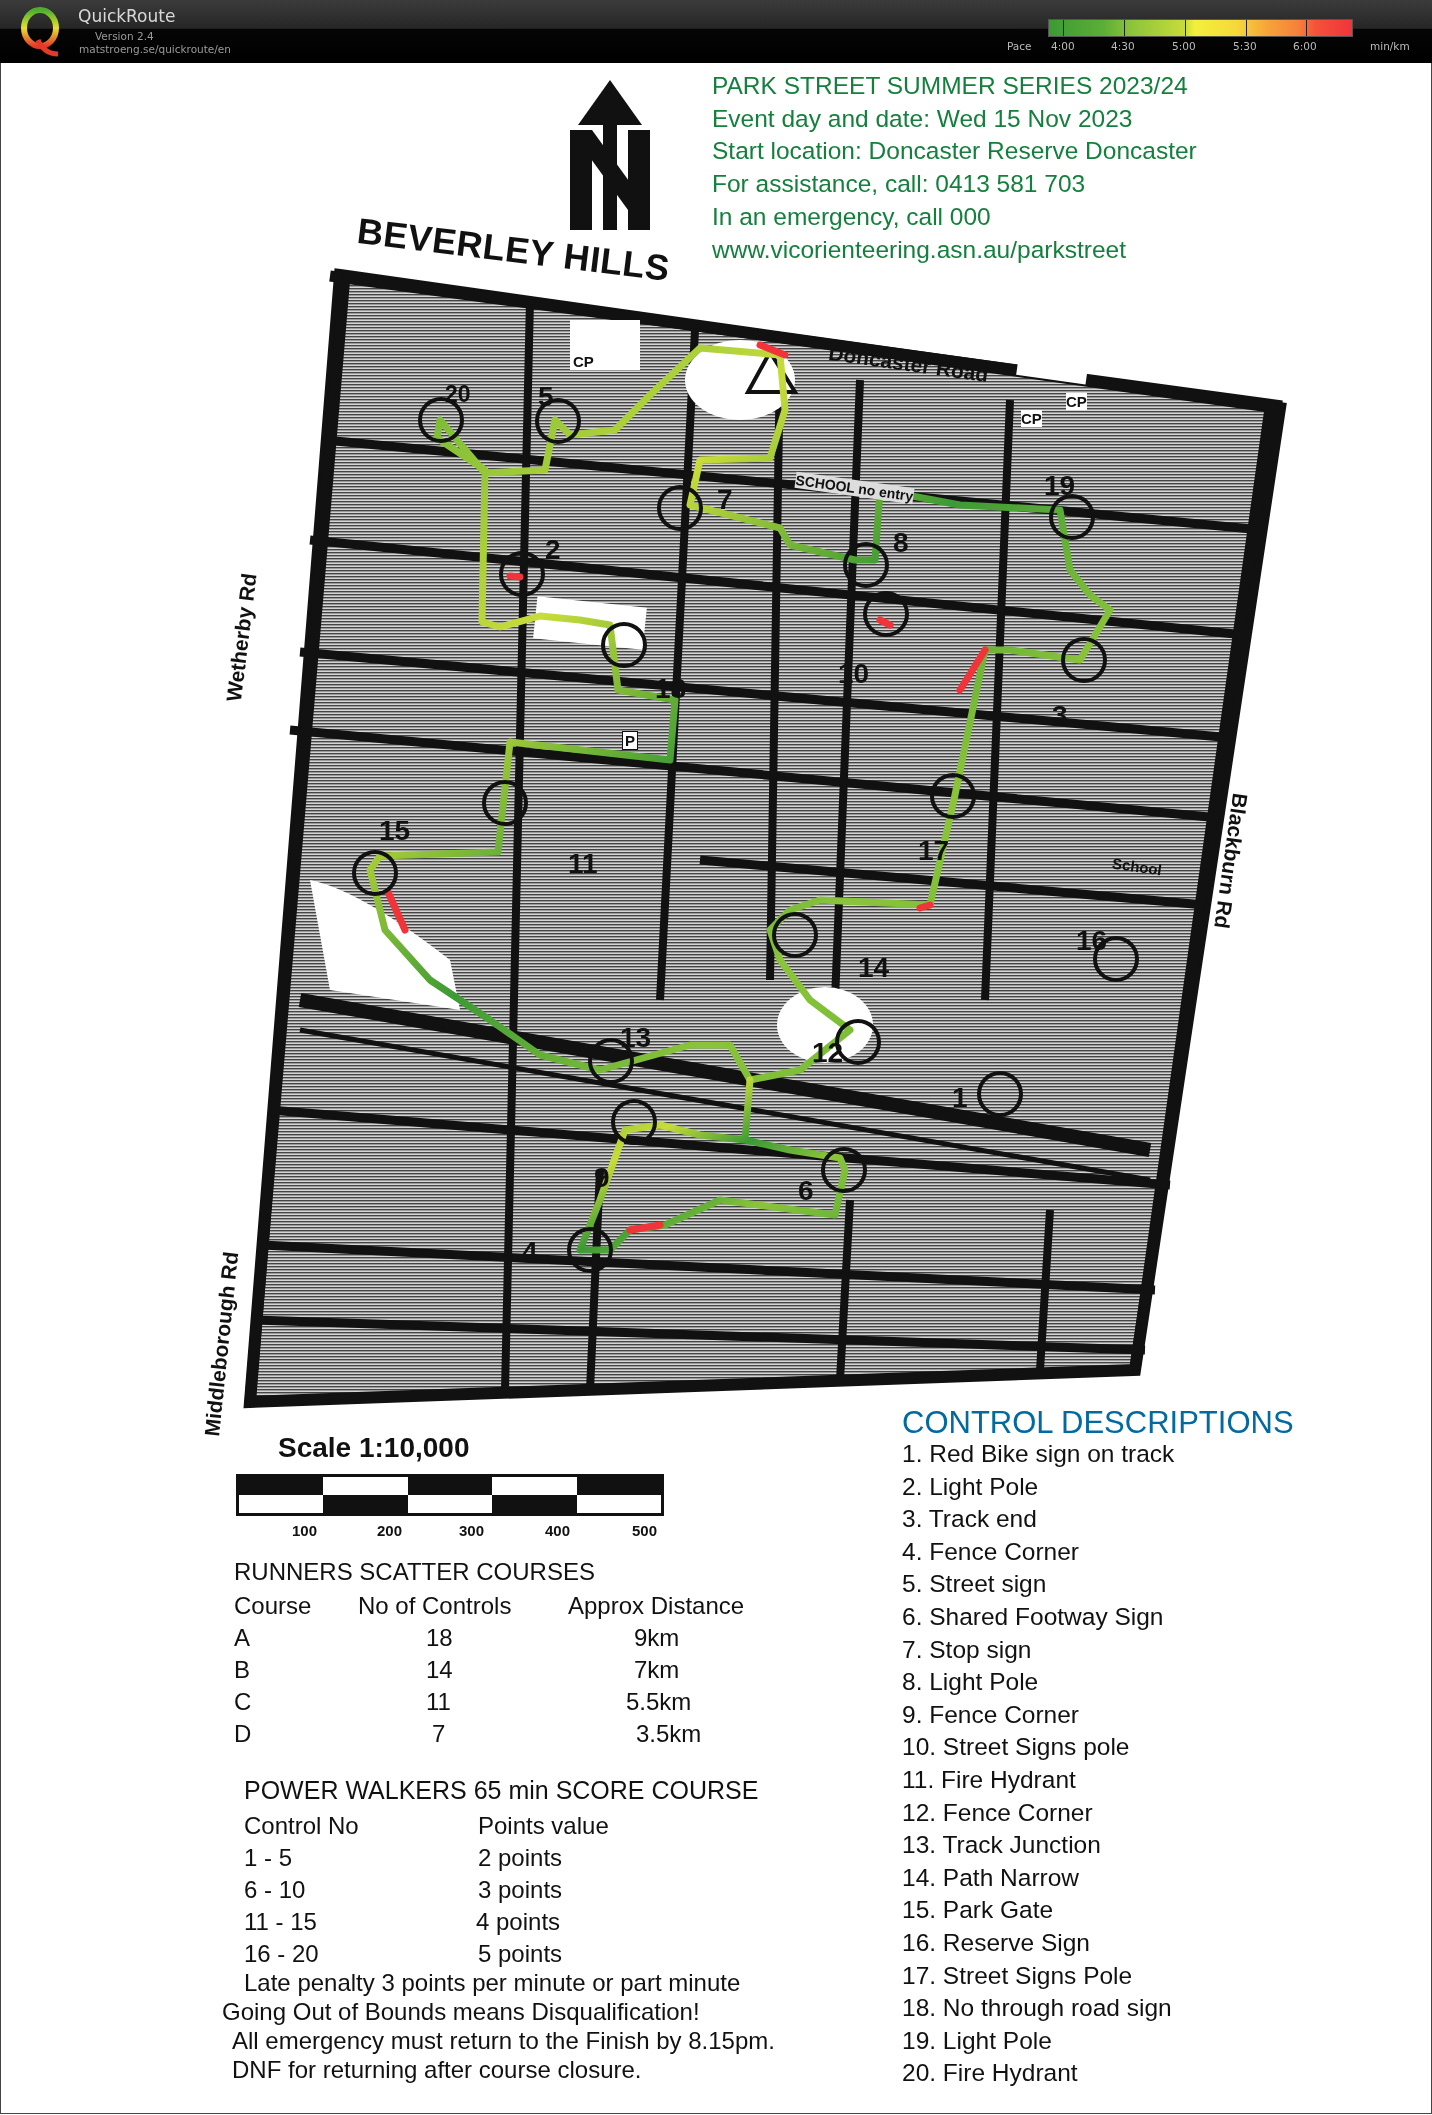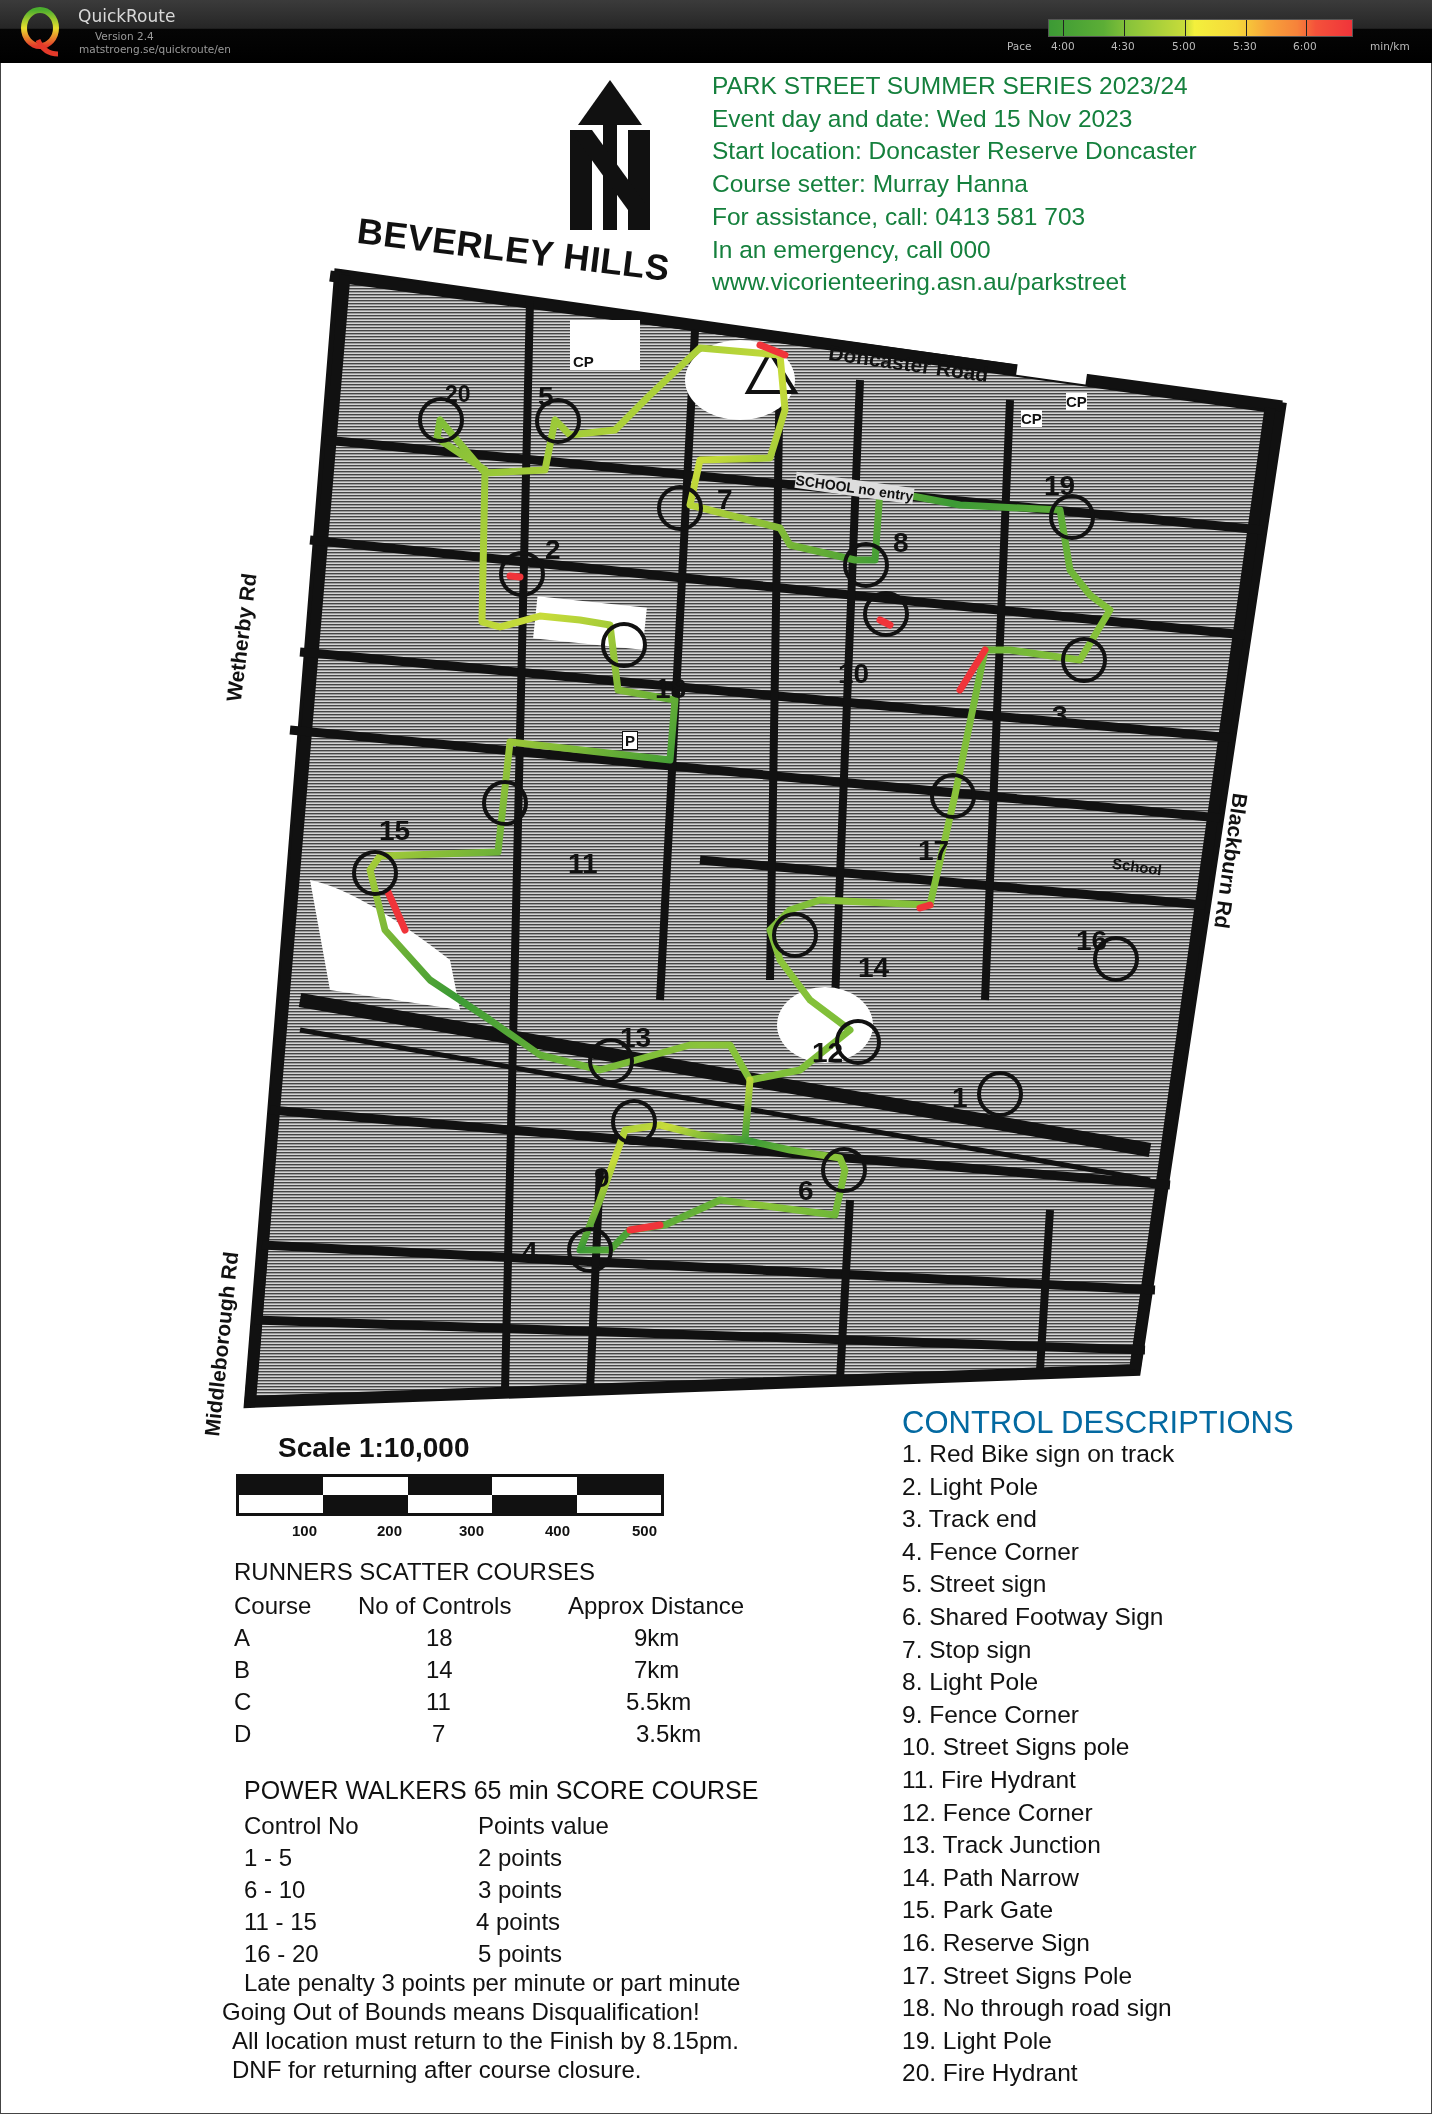--- a/index.html
+++ b/index.html
@@ -189,21 +189,20 @@
   <polygon points="0,50 22,50 22,150 0,150" fill="#111"></polygon>
   <polygon points="58,50 80,50 80,150 58,150" fill="#111"></polygon>
   <polygon points="0,50 22,50 80,130 58,130" fill="#111"></polygon>
 </svg>
 <div class="region-title">BEVERLEY HILLS</div>
 
 <div class="event-info">
   <div>PARK STREET SUMMER SERIES 2023/24</div>
   <div>Event day and date: Wed 15 Nov 2023</div>
   <div>Start location: Doncaster Reserve Doncaster</div>
-  <div>Course setter: Murray Hanna</div>
   <div>For assistance, call: 0413 581 703</div>
   <div>In an emergency, call 000</div>
   <div>www.vicorienteering.asn.au/parkstreet</div>
 </div>
 
 <div class="road-label" style="left:828px; top:352px; font-size:21px; transform:rotate(8deg);">Doncaster Road</div>
 <div class="road-label" style="left:222px; top:700px; font-size:21px; transform:rotate(-83deg); transform-origin:left top;">Wetherby Rd</div>
 <div class="road-label" style="left:1252px; top:795px; font-size:21px; transform:rotate(98deg); transform-origin:left top;">Blackburn Rd</div>
 <div class="road-label" style="left:200px; top:1435px; font-size:21px; transform:rotate(-84deg); transform-origin:left top;">Middleborough Rd</div>
 <div class="road-label" style="left:795px; top:480px; font-size:14px; transform:rotate(8deg); background:#ddd;">SCHOOL no entry</div>
@@ -308,21 +307,21 @@
   </div>
   <div class="r">
     <span style="left:0">16 - 20</span>
     <span style="left:234px">5 points</span>
   </div>
 </div>
 
 <div class="notes">
   <div style="padding-left:22px">Late penalty 3 points per minute or part minute</div>
   <div>Going Out of Bounds means Disqualification!</div>
-  <div style="padding-left:10px">All location must return to the Finish by 8.15pm.</div>
+  <div style="padding-left:10px">All emergency must return to the Finish by 8.15pm.</div>
   <div style="padding-left:10px">DNF for returning after course closure.</div>
 </div>
 
 <div class="cd-title">CONTROL DESCRIPTIONS</div>
 <div class="cd-list" id="cd-list">
     <div>1. Red Bike sign on track</div>
     <div>2. Light Pole</div>
     <div>3. Track end</div>
     <div>4. Fence Corner</div>
     <div>5. Street sign</div>

